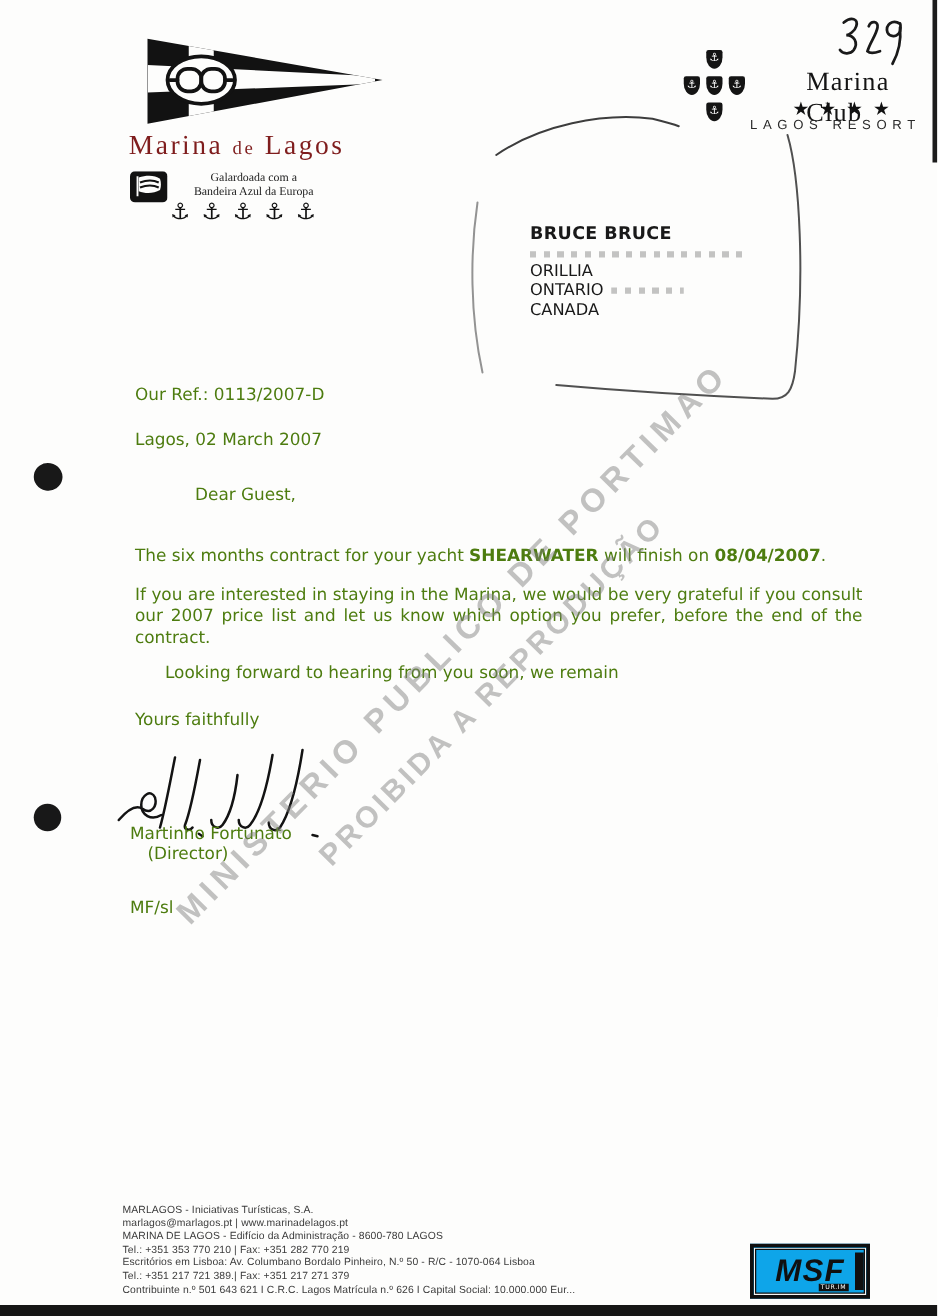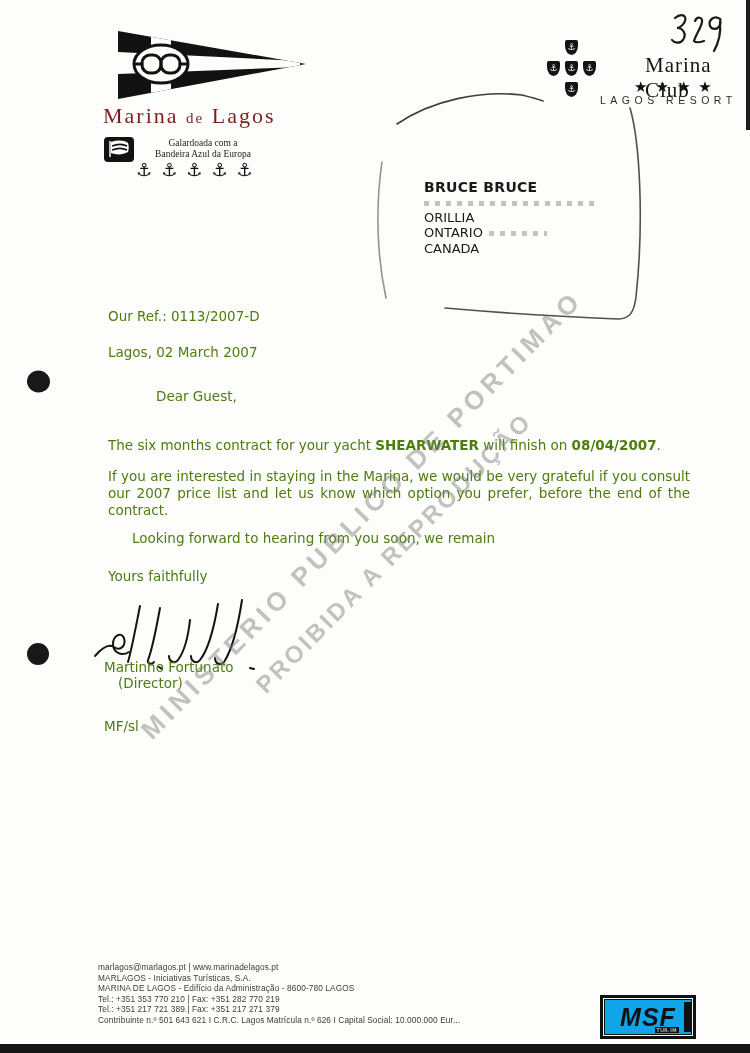--- a/index.html
+++ b/index.html
@@ -197,24 +197,25 @@
   <div class="abs letter-text signer-title">(Director)</div>
   <div class="abs letter-text initials">MF/sl</div>
 
   <div class="abs wm wm1">MINISTERIO PUBLICO DE PORTIMAO</div>
   <div class="abs wm wm2">PROIBIDA A REPRODUÇÃO</div>
 
   <div class="abs hole hole1"></div>
   <div class="abs hole hole2"></div>
 
   <div class="abs footer">
+    <div>MARLAGOS - Iniciativas Turísticas, S.A.</div>
     <div>marlagos@marlagos.pt | www.marinadelagos.pt</div>
-    <div>MARLAGOS - Iniciativas Turísticas, S.A.</div>
     <div>MARINA DE LAGOS - Edifício da Administração - 8600-780 LAGOS</div>
     <div>Tel.: +351 353 770 210 | Fax: +351 282 770 219</div>
+    <div>Escritórios em Lisboa: Av. Columbano Bordalo Pinheiro, N.º 50 - R/C - 1070-064 Lisboa</div>
     <div>Tel.: +351 217 721 389.| Fax: +351 217 271 379</div>
     <div>Contribuinte n.º 501 643 621 I C.R.C. Lagos Matrícula n.º 626 I Capital Social: 10.000.000 Eur...</div>
   </div>
 
   <div class="abs msf">
     <span class="txt">MSF</span>
     <span class="sub">TUR.IM</span>
     <span class="block"></span>
   </div>
 

